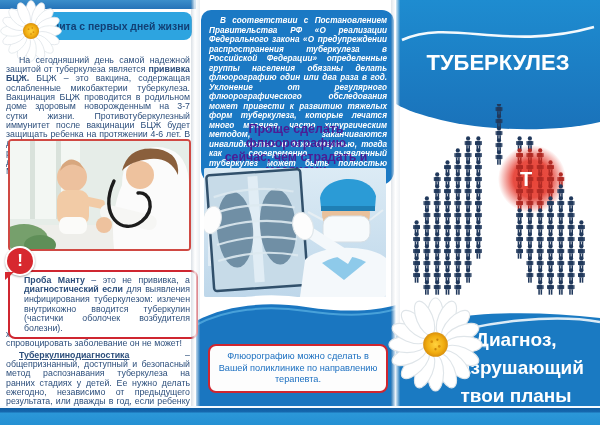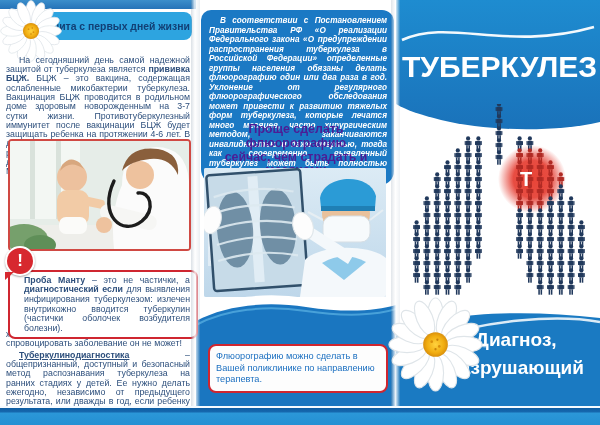--- a/index.html
+++ b/index.html
@@ -35,26 +35,26 @@
   .law-box{position:absolute;left:5px;top:2px;width:178px;background:#1b79c4;border-radius:10px 12px 14px 16px;
           padding:6px 7px 7px 8px;color:#fff;font-size:8.2px;line-height:9.5px;font-weight:bold;font-style:italic;
           text-align:justify;text-indent:11px;}
   .law-box:after{content:"";position:absolute;left:4px;bottom:-8px;width:0;height:0;
           border-top:9px solid #1b79c4;border-right:15px solid transparent;}
   .slogan{position:absolute;left:2px;top:123px;width:196px;text-align:center;font-size:12.4px;line-height:13.8px;
           font-weight:bold;color:#4c1d95;}
   .photo2-frame{position:absolute;left:8px;top:168px;width:182px;height:129px;overflow:hidden;border-radius:2px;background:#cfe2f0;}
   .mid-bottom{position:absolute;left:0;top:295px;width:200px;height:130px;}
   .clinic-box{position:absolute;left:12px;top:344px;width:164px;background:#fdfdfd;border:2px solid #cf2630;border-radius:8px;
-          padding:5px 6px;font-size:9.2px;line-height:11.6px;color:#1b6fc0;text-align:left;z-index:3;}
+          padding:5px 6px;font-size:9.2px;line-height:11.6px;color:#1b6fc0;text-align:center;z-index:3;}
 
   
   .right-top-svg{position:absolute;left:0;top:0;width:204px;height:140px;}
   .tb-title{position:absolute;left:6px;top:50px;width:192px;text-align:center;color:#fff;font-weight:bold;
-          font-size:30px;letter-spacing:0px;z-index:2;}
+          font-size:22px;letter-spacing:0px;z-index:2;}
   .lungs-svg{position:absolute;left:0;top:104px;width:206px;height:200px;}
   .right-bottom-svg{position:absolute;left:0;top:288px;width:204px;height:137px;}
   .tagline{position:absolute;left:40px;top:326px;width:160px;text-align:center;color:#fff;font-weight:bold;
           font-size:19px;line-height:28px;z-index:3;}
   .daisy-br{position:absolute;left:388px;top:297px;width:95px;height:95px;z-index:4;}
 
   
   .fold{position:absolute;top:0;height:425px;width:9px;z-index:2;}
   #fold1{left:191px;background:linear-gradient(90deg,rgba(90,115,140,.22),rgba(255,255,255,.85) 45%,rgba(120,145,170,.15));}
   #fold2{left:391px;background:linear-gradient(90deg,rgba(90,115,140,.18),rgba(255,255,255,.9) 50%,rgba(120,145,170,.12));}
@@ -100,21 +100,21 @@
           <rect x="92" y="62" width="58" height="15" rx="7" fill="#f6f6f4" transform="rotate(14 92 62)"></rect>
           <circle cx="94" cy="84" r="8" fill="#eec29e"></circle>
           <path d="M104,40 C88,74 112,96 132,80 C146,68 140,50 128,52" stroke="#1c1c1c" stroke-width="3.4" fill="none" stroke-linecap="round"></path>
         </g>
       </svg>
     </div>
 
     <div class="warn-badge">
       <span>!</span>
     </div>
-    <p class="red-box"><span style="font-weight: bold;">Проба Манту</span><span> – это не частички, а </span><span style="font-weight: bold;">диагностический если</span><span> для выявления инфицирования туберкулезом: излечен внутрикожно вводится туберкулин (частички оболочек возбудителя болезни).</span></p>
+    <p class="red-box"><span style="font-weight: bold;">Проба Манту</span><span> – это не прививка, а </span><span style="font-weight: bold;">диагностический если</span><span> для выявления инфицирования туберкулезом: излечен внутрикожно вводится туберкулин (частички оболочек возбудителя болезни).</span></p>
 
     <p class="body-text p-remember"><span style="font-weight: bold;">Запомните:</span><span> туберкулин не содержит живых микобактерий, а потому спровоцировать заболевание он не может!</span></p>
     <p class="body-text p-tuberculin"><span style="font-weight: bold; text-decoration: underline;">Туберкулинодиагностика</span><span> – общепризнанный, доступный и безопасный метод распознавания туберкулеза на ранних стадиях у детей. Ее нужно делать ежегодно, независимо от предыдущего результата, или дважды в год, если ребенку не сделана прививка БЦЖ и его организм пока не защищен вакциной.</span></p>
   </div>
 
   <div class="panel" id="panel-mid">
     <p class="law-box">В соответствии с Постановлением Правительства РФ «О реализации Федерального закона «О предупреждении распространения туберкулеза в Российской Федерации» определенные группы населения обязаны делать флюорографию один или два раза в год. Уклонение от регулярного флюорографического обследования может привести к развитию тяжелых форм туберкулеза, которые лечатся много месяцев, часто хирургическим методом, заканчиваются инвалидностью и даже смертью, тогда как своевременно выявленный туберкулез может быть полностью излечен.</p>
 
     <div class="slogan">
       <div>Проще сделать флюорографию</div>
@@ -350,20 +350,21 @@
 
     <svg class="right-bottom-svg" viewBox="0 0 204 137">
       <path d="M0,36 C60,10 140,6 204,18" stroke="#ffffff" stroke-width="4.5" fill="none" opacity="0.95"></path>
       <path d="M0,44 C40,26 120,20 204,30 L204,137 L0,137 Z" fill="#1a7ac2"></path>
       <path d="M30,52 C90,32 160,26 204,34" stroke="#ffffff" stroke-width="2.5" fill="none" opacity="0.85"></path>
       <path d="M0,70 C30,58 60,54 90,58" stroke="#ffffff" stroke-width="3" fill="none" opacity="0.6"></path>
     </svg>
     <div class="tagline">
       <div>Диагноз,</div>
       <div>разрушающий</div>
+      <div>твои планы</div>
     </div>
   </div>
 
   <svg class="daisy-br" viewBox="-50 -50 100 100">
     <use href="#daisy-sym"></use>
   </svg>
 
   <svg width="0" height="0" style="position:absolute">
     <defs>
       <radialGradient id="dcore">

